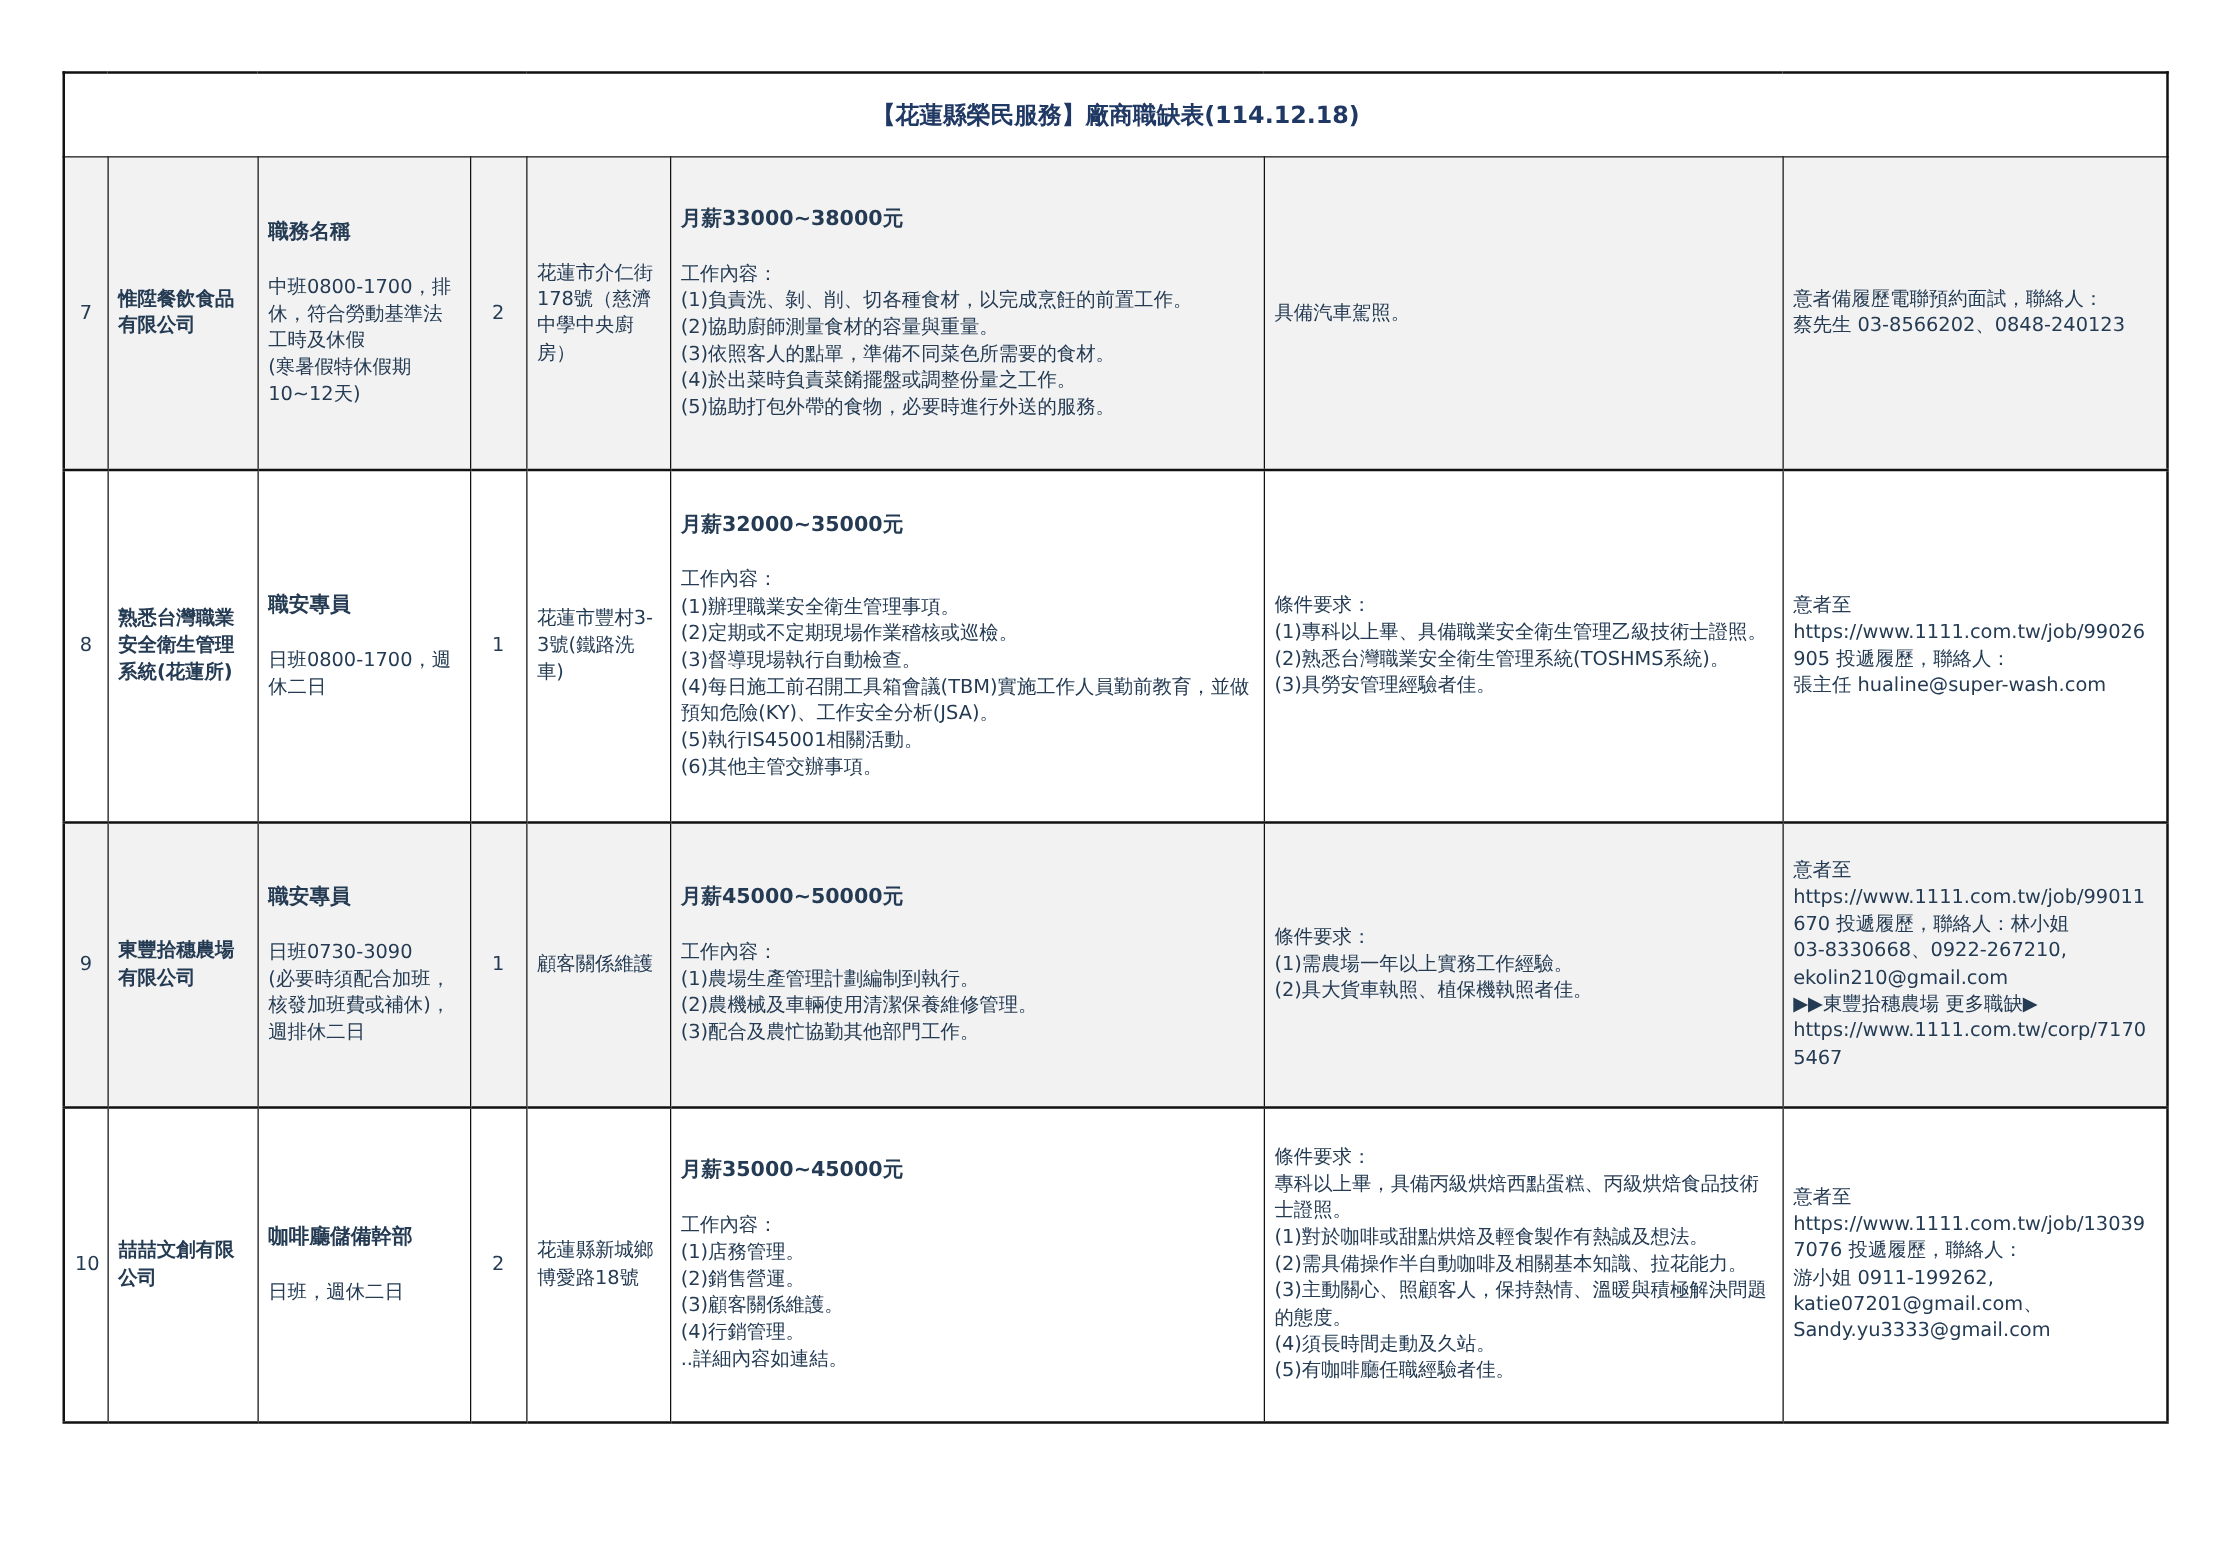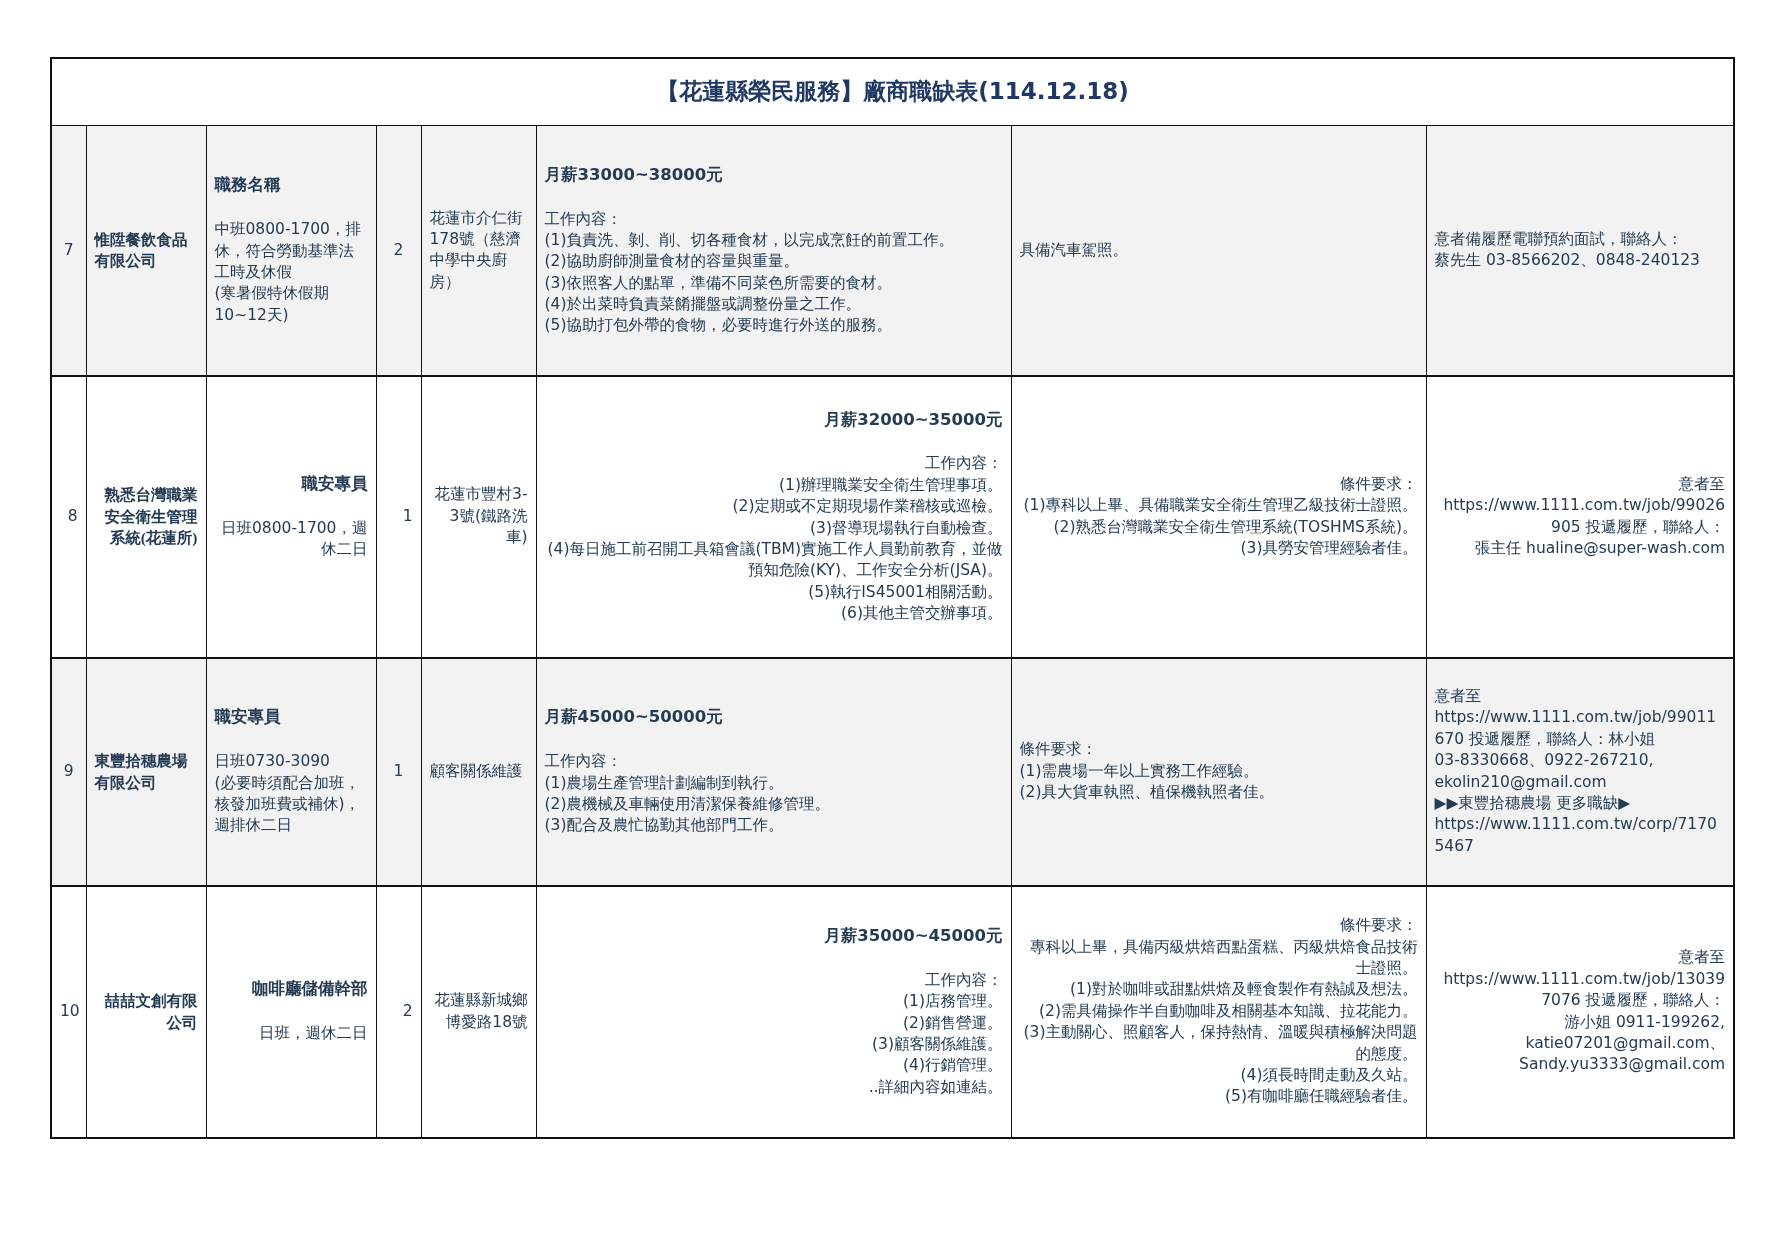--- a/index.html
+++ b/index.html
@@ -16,33 +16,33 @@
   .job-table td,.job-table th{
     border:1px solid #111;
     padding:4px 8px;
     vertical-align:middle;
     font-size:15.5px;
     line-height:1.38;
     overflow:hidden;
   }
   tr.title-row td{
     height:58px;border-bottom:1px solid #111;background:#ffffff;
-    text-align:center;font-size:23px;font-weight:bold;color:#1f3864;
+    text-align:center;font-size:19px;font-weight:bold;color:#1f3864;
   }
   tr.header-row th{
     height:40px;background:#f2f2f2;color:#1f3864;
     font-weight:bold;text-align:center;padding:2px 2px;
     border-bottom:2px solid #111;
   }
   tr.data-row td{border-bottom:2px solid #111;}
   tr.stripe td{background:#f2f2f2;}
-  tr.plain td{background:#ffffff;text-align:right;}
+  tr.plain td{background:#ffffff;}
   .c-no{text-align:center;font-size:20px;}
   .c-count{text-align:center;font-size:20px;}
-  .c-company{font-weight:bold;font-size:17px;font-family:Liberation Serif, serif;}
+  .c-company{font-weight:bold;font-size:17px;}
   .pre{white-space:pre-line;}
   .job-title,.salary-head{font-weight:bold;font-size:16.5px;margin-bottom:22px;}
   .r7{height:250px;} .r8{height:282px;} .r9{height:228px;} .r10{height:252px;}
   .c-contact,.c-edu,.c-salary,.c-loc{overflow-wrap:anywhere;word-break:break-word;}
 </style>
 </head>
 <body>
 
 <table class="job-table">
   <colgroup>

